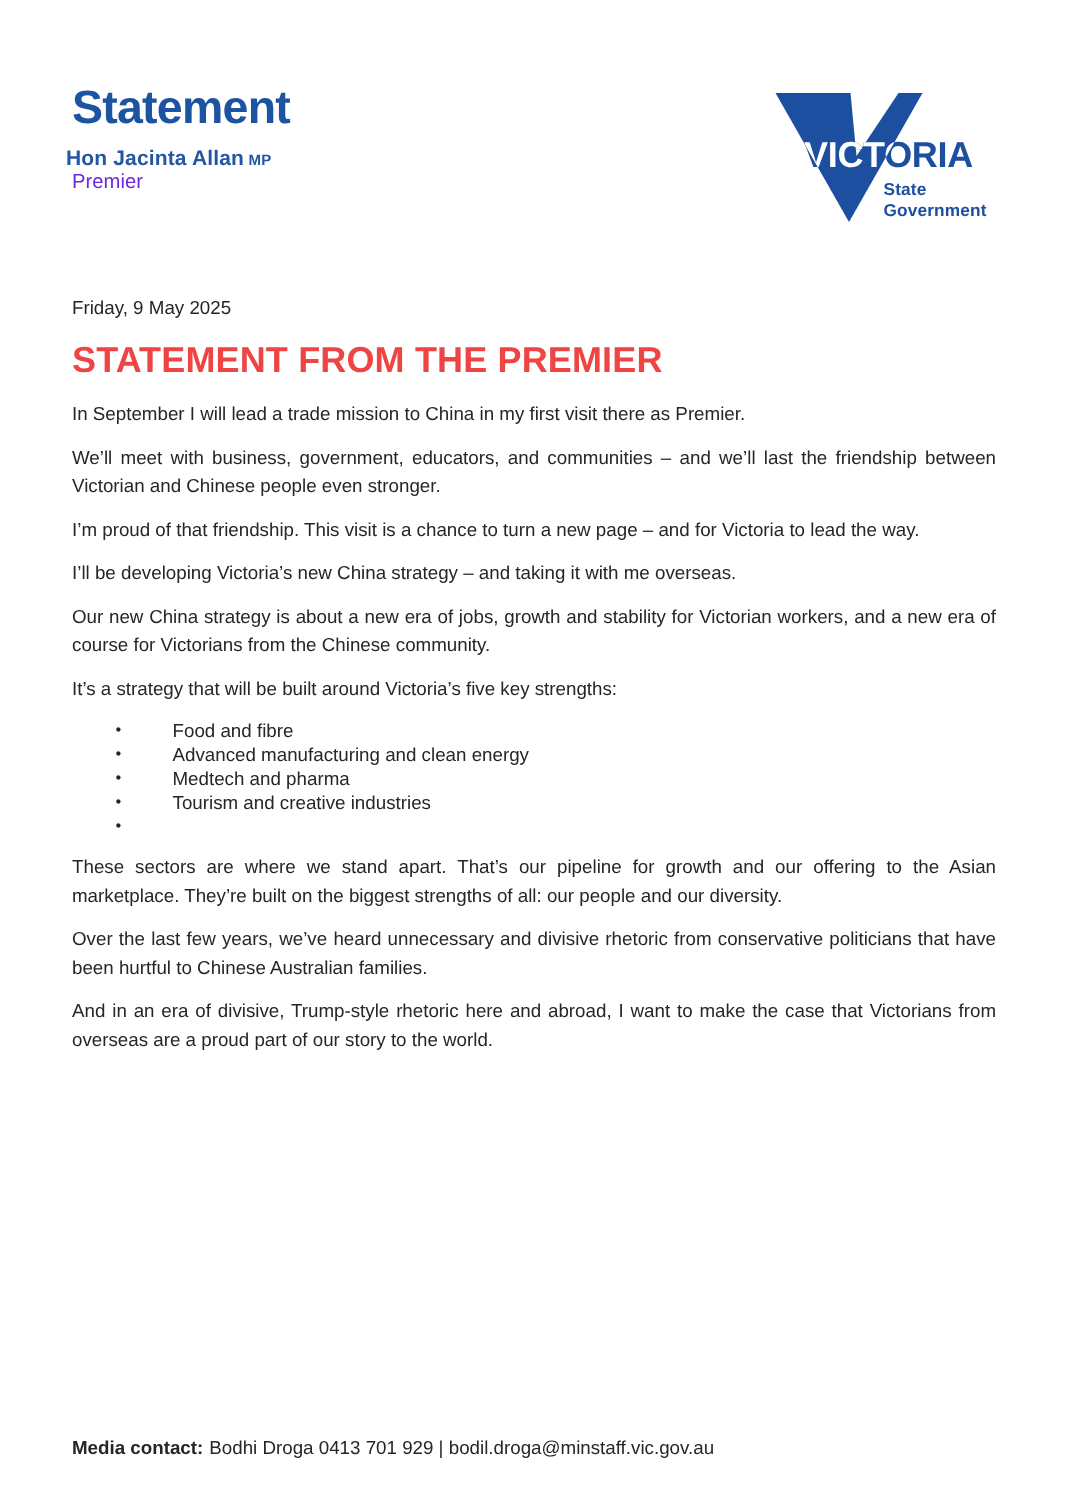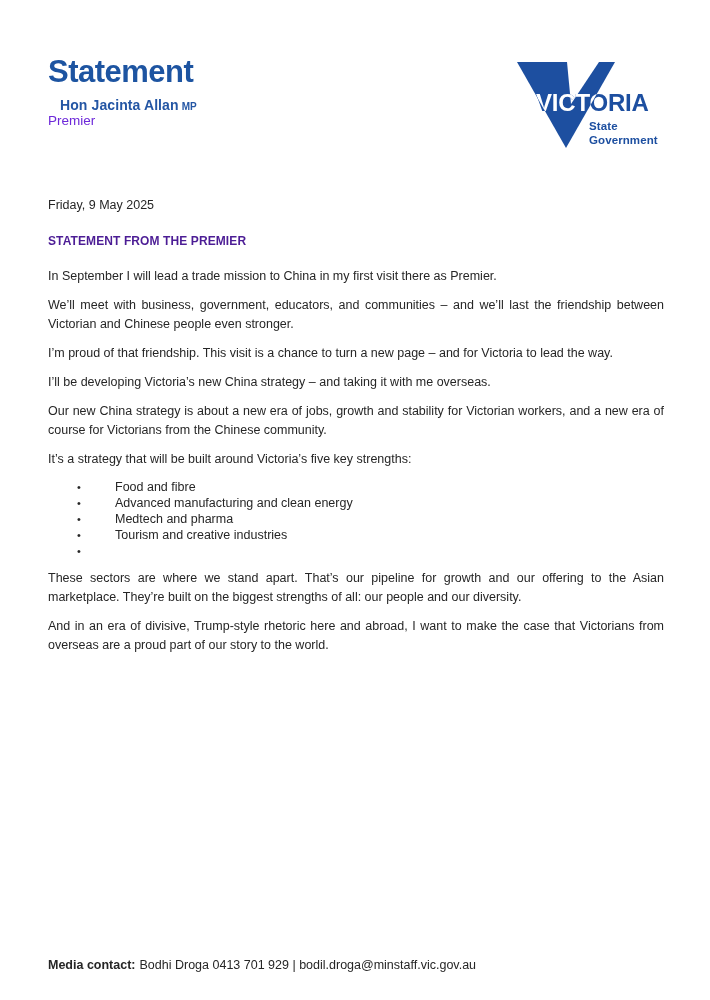--- a/index.html
+++ b/index.html
@@ -18,21 +18,21 @@
   .masthead {
     position: absolute;
     left: 48px; top: 54px;
     font-size: 31px;
     font-weight: 700;
     letter-spacing: -0.5px;
     color: #1d54a1;
   }
   .minister-name {
     position: absolute;
-    left: 60px; top: 97px;
+    left: 44px; top: 97px;
     font-size: 14px;
     font-weight: 700;
     color: #2456a4;
     letter-spacing: 0.1px;
     text-align: center;
   }
   .minister-name .post-nominal {
     font-size: 10px;
     font-weight: 700;
     margin-left: 3px;
@@ -65,24 +65,24 @@
     position: absolute;
     left: 48px; top: 196px;
     width: 616px;
   }
   .doc-date {
     font-size: 12.5px;
     line-height: 19px;
     margin: 0 0 14px 0;
   }
   .doc-title {
-    font-size: 12px;
+    font-size: 24px;
     line-height: 24px;
     font-weight: 700;
-    color: #4c1d95;
+    color: #ef4444;
     margin: 0 0 14px 0;
     letter-spacing: 0.1px;
   }
   .doc p {
     font-size: 12.5px;
     line-height: 19px;
     margin: 0 0 10px 0;
     text-align: justify;
   }
   .bullets {
@@ -168,20 +168,21 @@
       <li>
         <span class="bullet">•</span>
         <span class="li-text">Tourism and creative industries</span>
       </li>
       <li>
         <span class="bullet">•</span>
       </li>
     </ul>
 
     <p>These sectors are where we stand apart. That’s our pipeline for growth and our offering to the Asian marketplace. They’re built on the biggest strengths of all: our people and our diversity.</p>
+    <p>Over the last few years, we’ve heard unnecessary and divisive rhetoric from conservative politicians that have been hurtful to Chinese Australian families.</p>
     <p>And in an era of divisive, Trump-style rhetoric here and abroad, I want to make the case that Victorians from overseas are a proud part of our story to the world.</p>
   </main>
 
   <footer class="footer">
     <strong>Media contact:</strong><span class="contact">Bodhi Droga 0413 701 929 | bodil.droga@minstaff.vic.gov.au</span>
   </footer>
 
 </div>
 
 </body></html>

